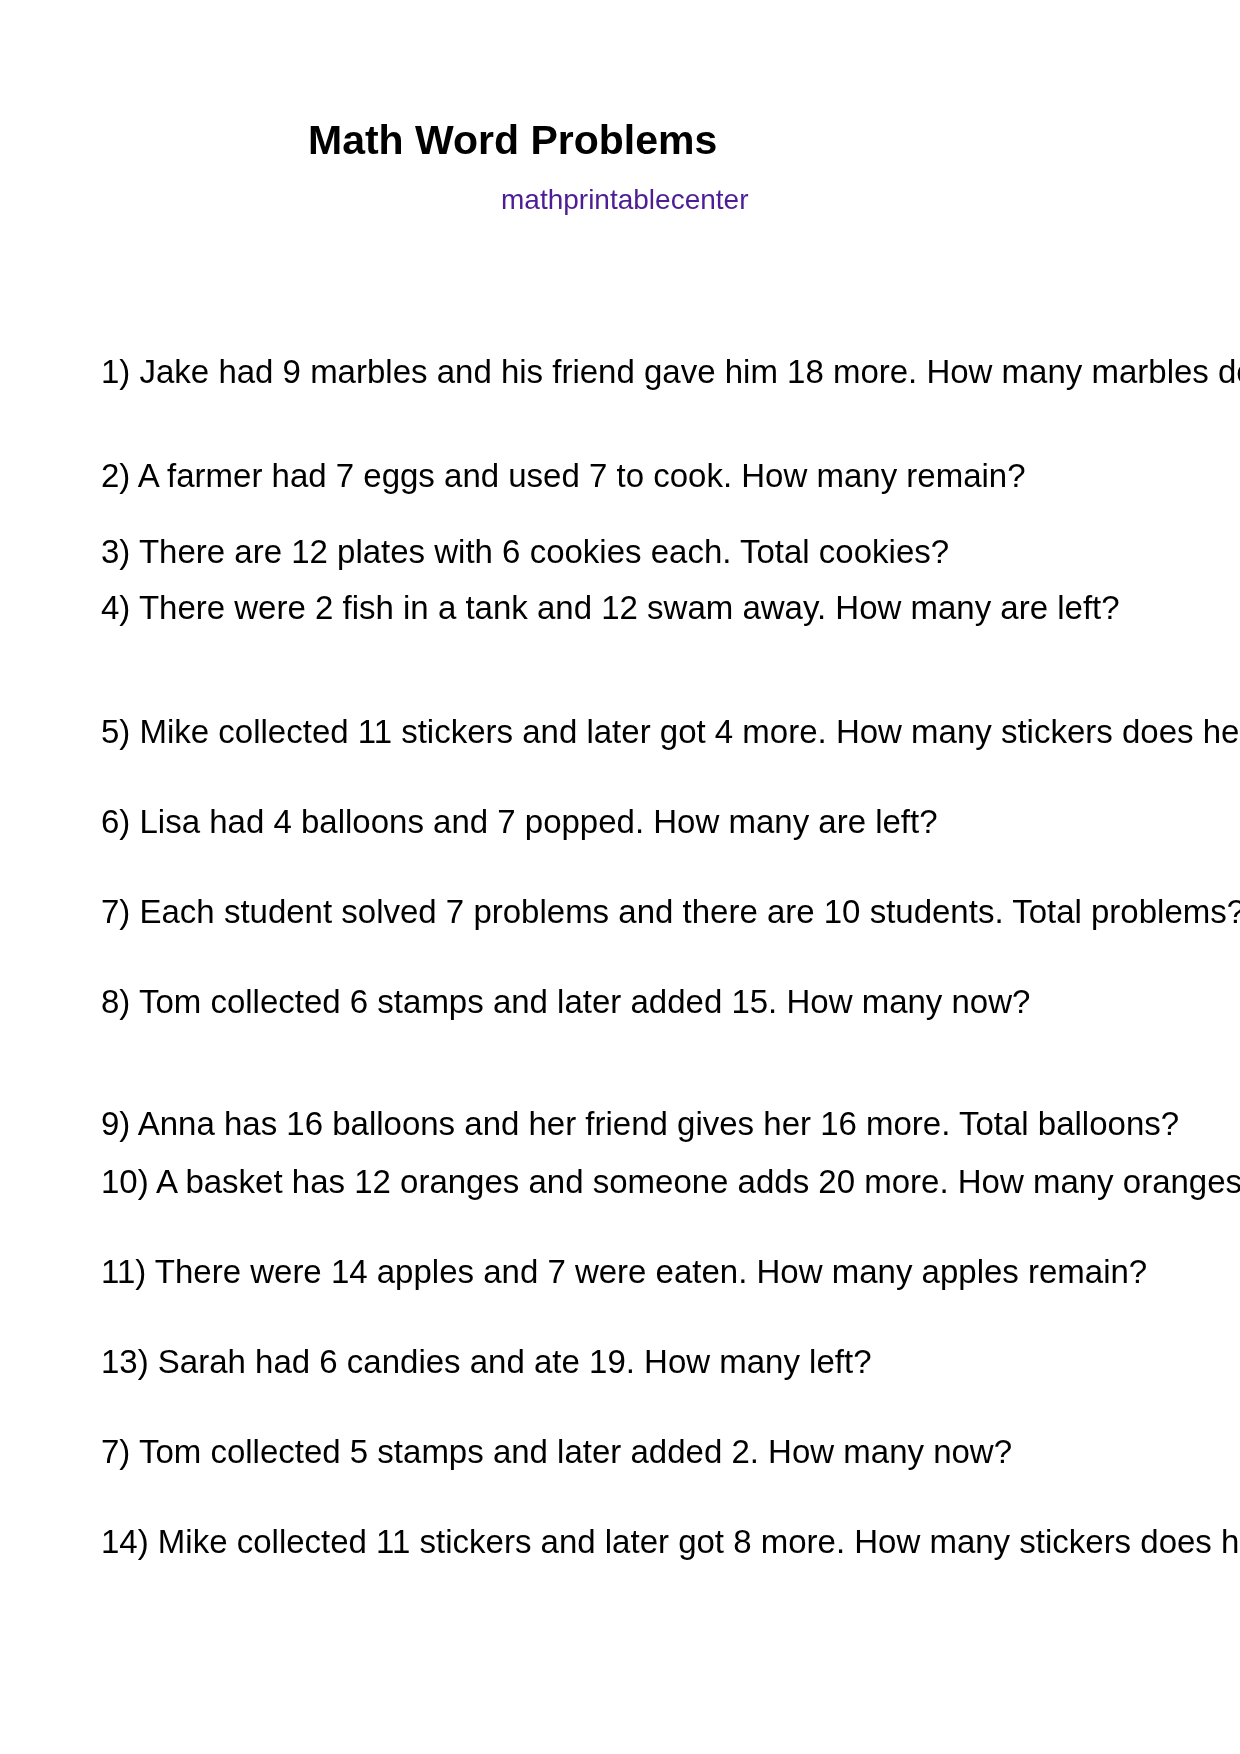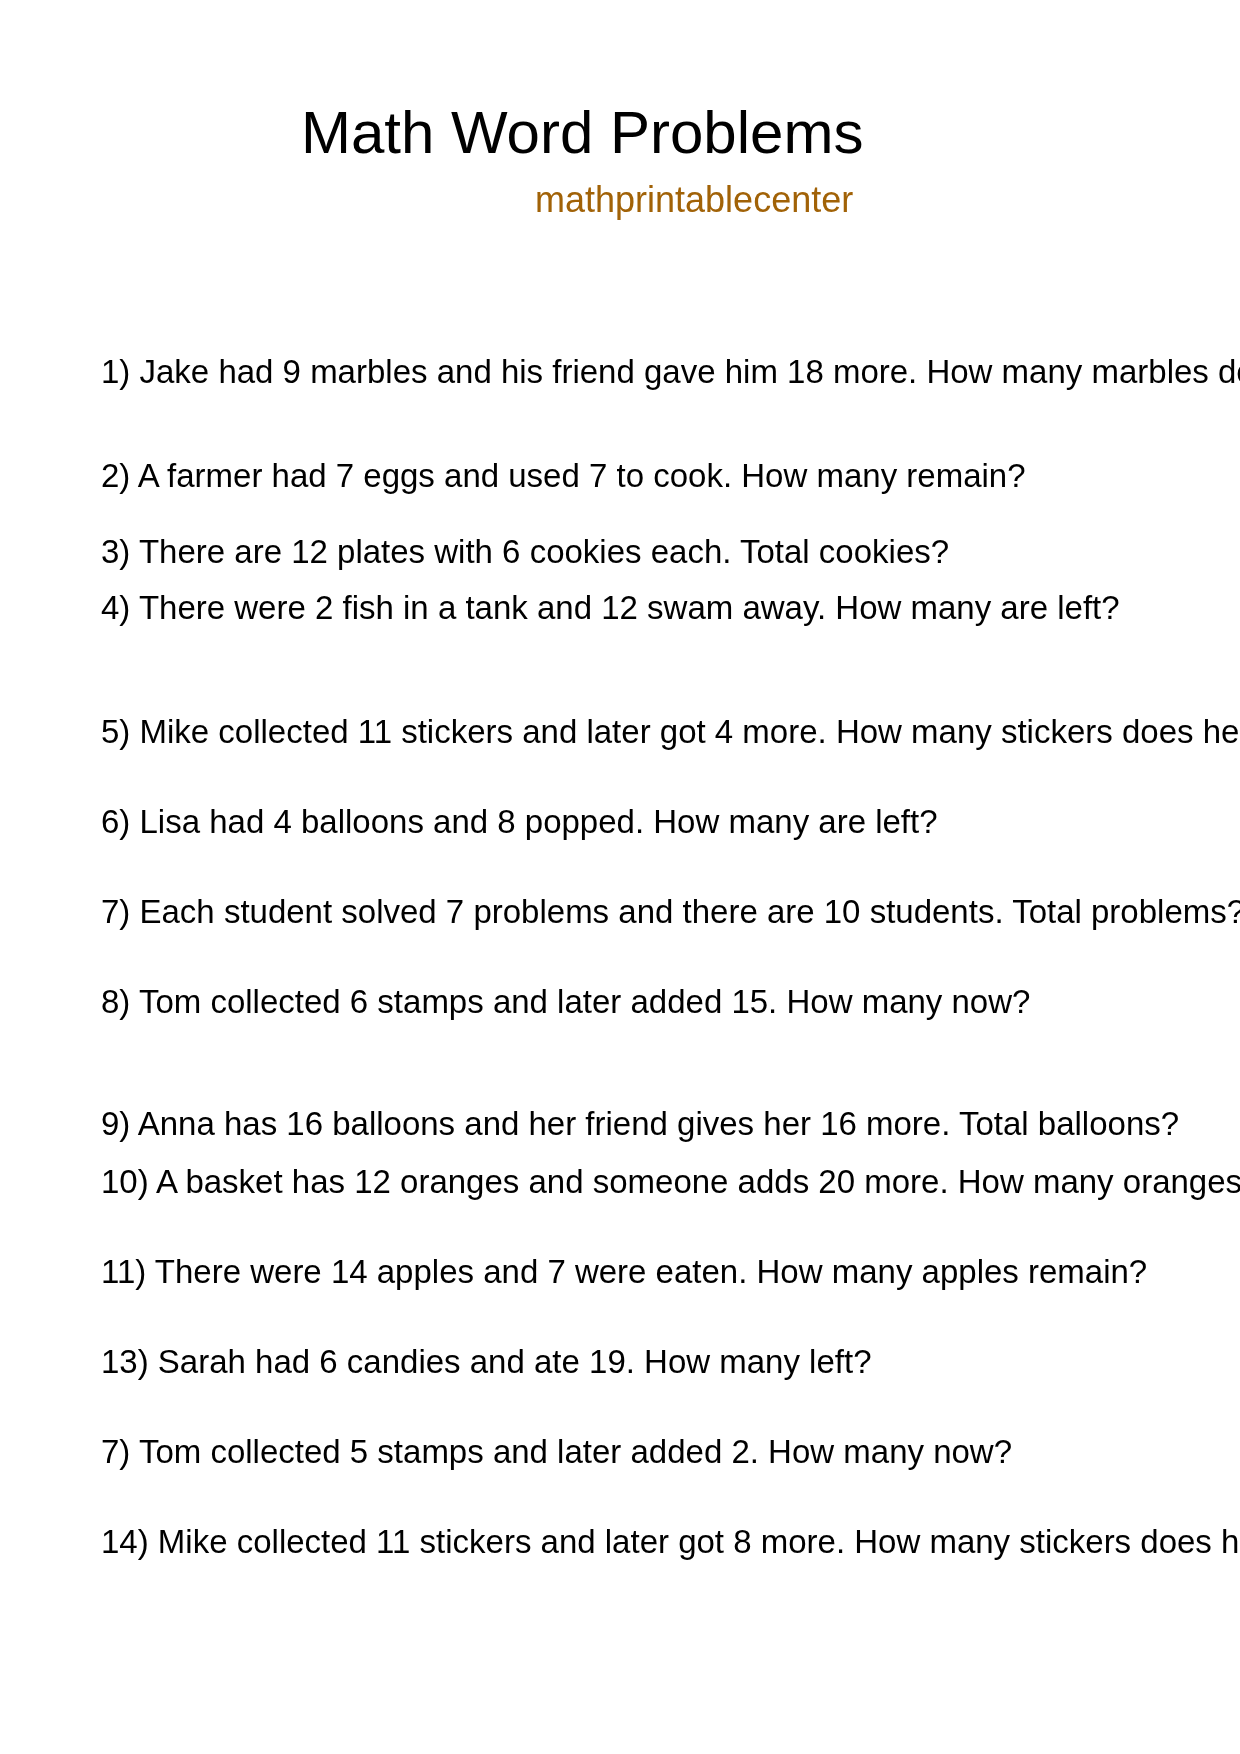--- a/index.html
+++ b/index.html
@@ -20,35 +20,34 @@
       left: 0; top: 0;
       width: 1240px;
       height: 1754px;
       overflow: hidden;
       background: #ffffff;
     }
     .title {
       position: absolute;
       left: 301px;
       top: 98px;
-      font-size: 60px;
+      font-size: 41px;
       line-height: 70px;
       white-space: nowrap;
-      margin: 0;
-      font-weight: normal;
+      margin: 7px;
+      font-weight: bold;
     }
     .subtitle {
       position: absolute;
       left: 501px;
       top: 180px;
-      font-size: 36px;
+      font-size: 28px;
       line-height: 40px;
-      color: #a16207;
+      color: #4c1d95;
       white-space: nowrap;
-      margin-left: 34px;
     }
     .problems {
       position: absolute;
       left: 101px;
       top: 0;
       margin: 0;
       padding: 0;
       list-style: none;
     }
     .problem {
@@ -65,21 +64,21 @@
 <div class="page">
   <h1 class="title">Math Word Problems</h1>
   <div class="subtitle">mathprintablecenter</div>
 
   <ol class="problems">
     <li class="problem" style="top:352px">1) Jake had 9 marbles and his friend gave him 18 more. How many marbles does he have now?</li>
     <li class="problem" style="top:456px">2) A farmer had 7 eggs and used 7 to cook. How many remain?</li>
     <li class="problem" style="top:532px">3) There are 12 plates with 6 cookies each. Total cookies?</li>
     <li class="problem" style="top:588px">4) There were 2 fish in a tank and 12 swam away. How many are left?</li>
     <li class="problem" style="top:712px">5) Mike collected 11 stickers and later got 4 more. How many stickers does he have?</li>
-    <li class="problem" style="top:802px">6) Lisa had 4 balloons and 8 popped. How many are left?</li>
+    <li class="problem" style="top:802px">6) Lisa had 4 balloons and 7 popped. How many are left?</li>
     <li class="problem" style="top:892px">7) Each student solved 7 problems and there are 10 students. Total problems?</li>
     <li class="problem" style="top:982px">8) Tom collected 6 stamps and later added 15. How many now?</li>
     <li class="problem" style="top:1104px">9) Anna has 16 balloons and her friend gives her 16 more. Total balloons?</li>
     <li class="problem" style="top:1162px">10) A basket has 12 oranges and someone adds 20 more. How many oranges are there?</li>
     <li class="problem" style="top:1252px">11) There were 14 apples and 7 were eaten. How many apples remain?</li>
     <li class="problem" style="top:1342px">13) Sarah had 6 candies and ate 19. How many left?</li>
     <li class="problem" style="top:1432px">7) Tom collected 5 stamps and later added 2. How many now?</li>
     <li class="problem" style="top:1522px">14) Mike collected 11 stickers and later got 8 more. How many stickers does he have?</li>
   </ol>
 </div>

